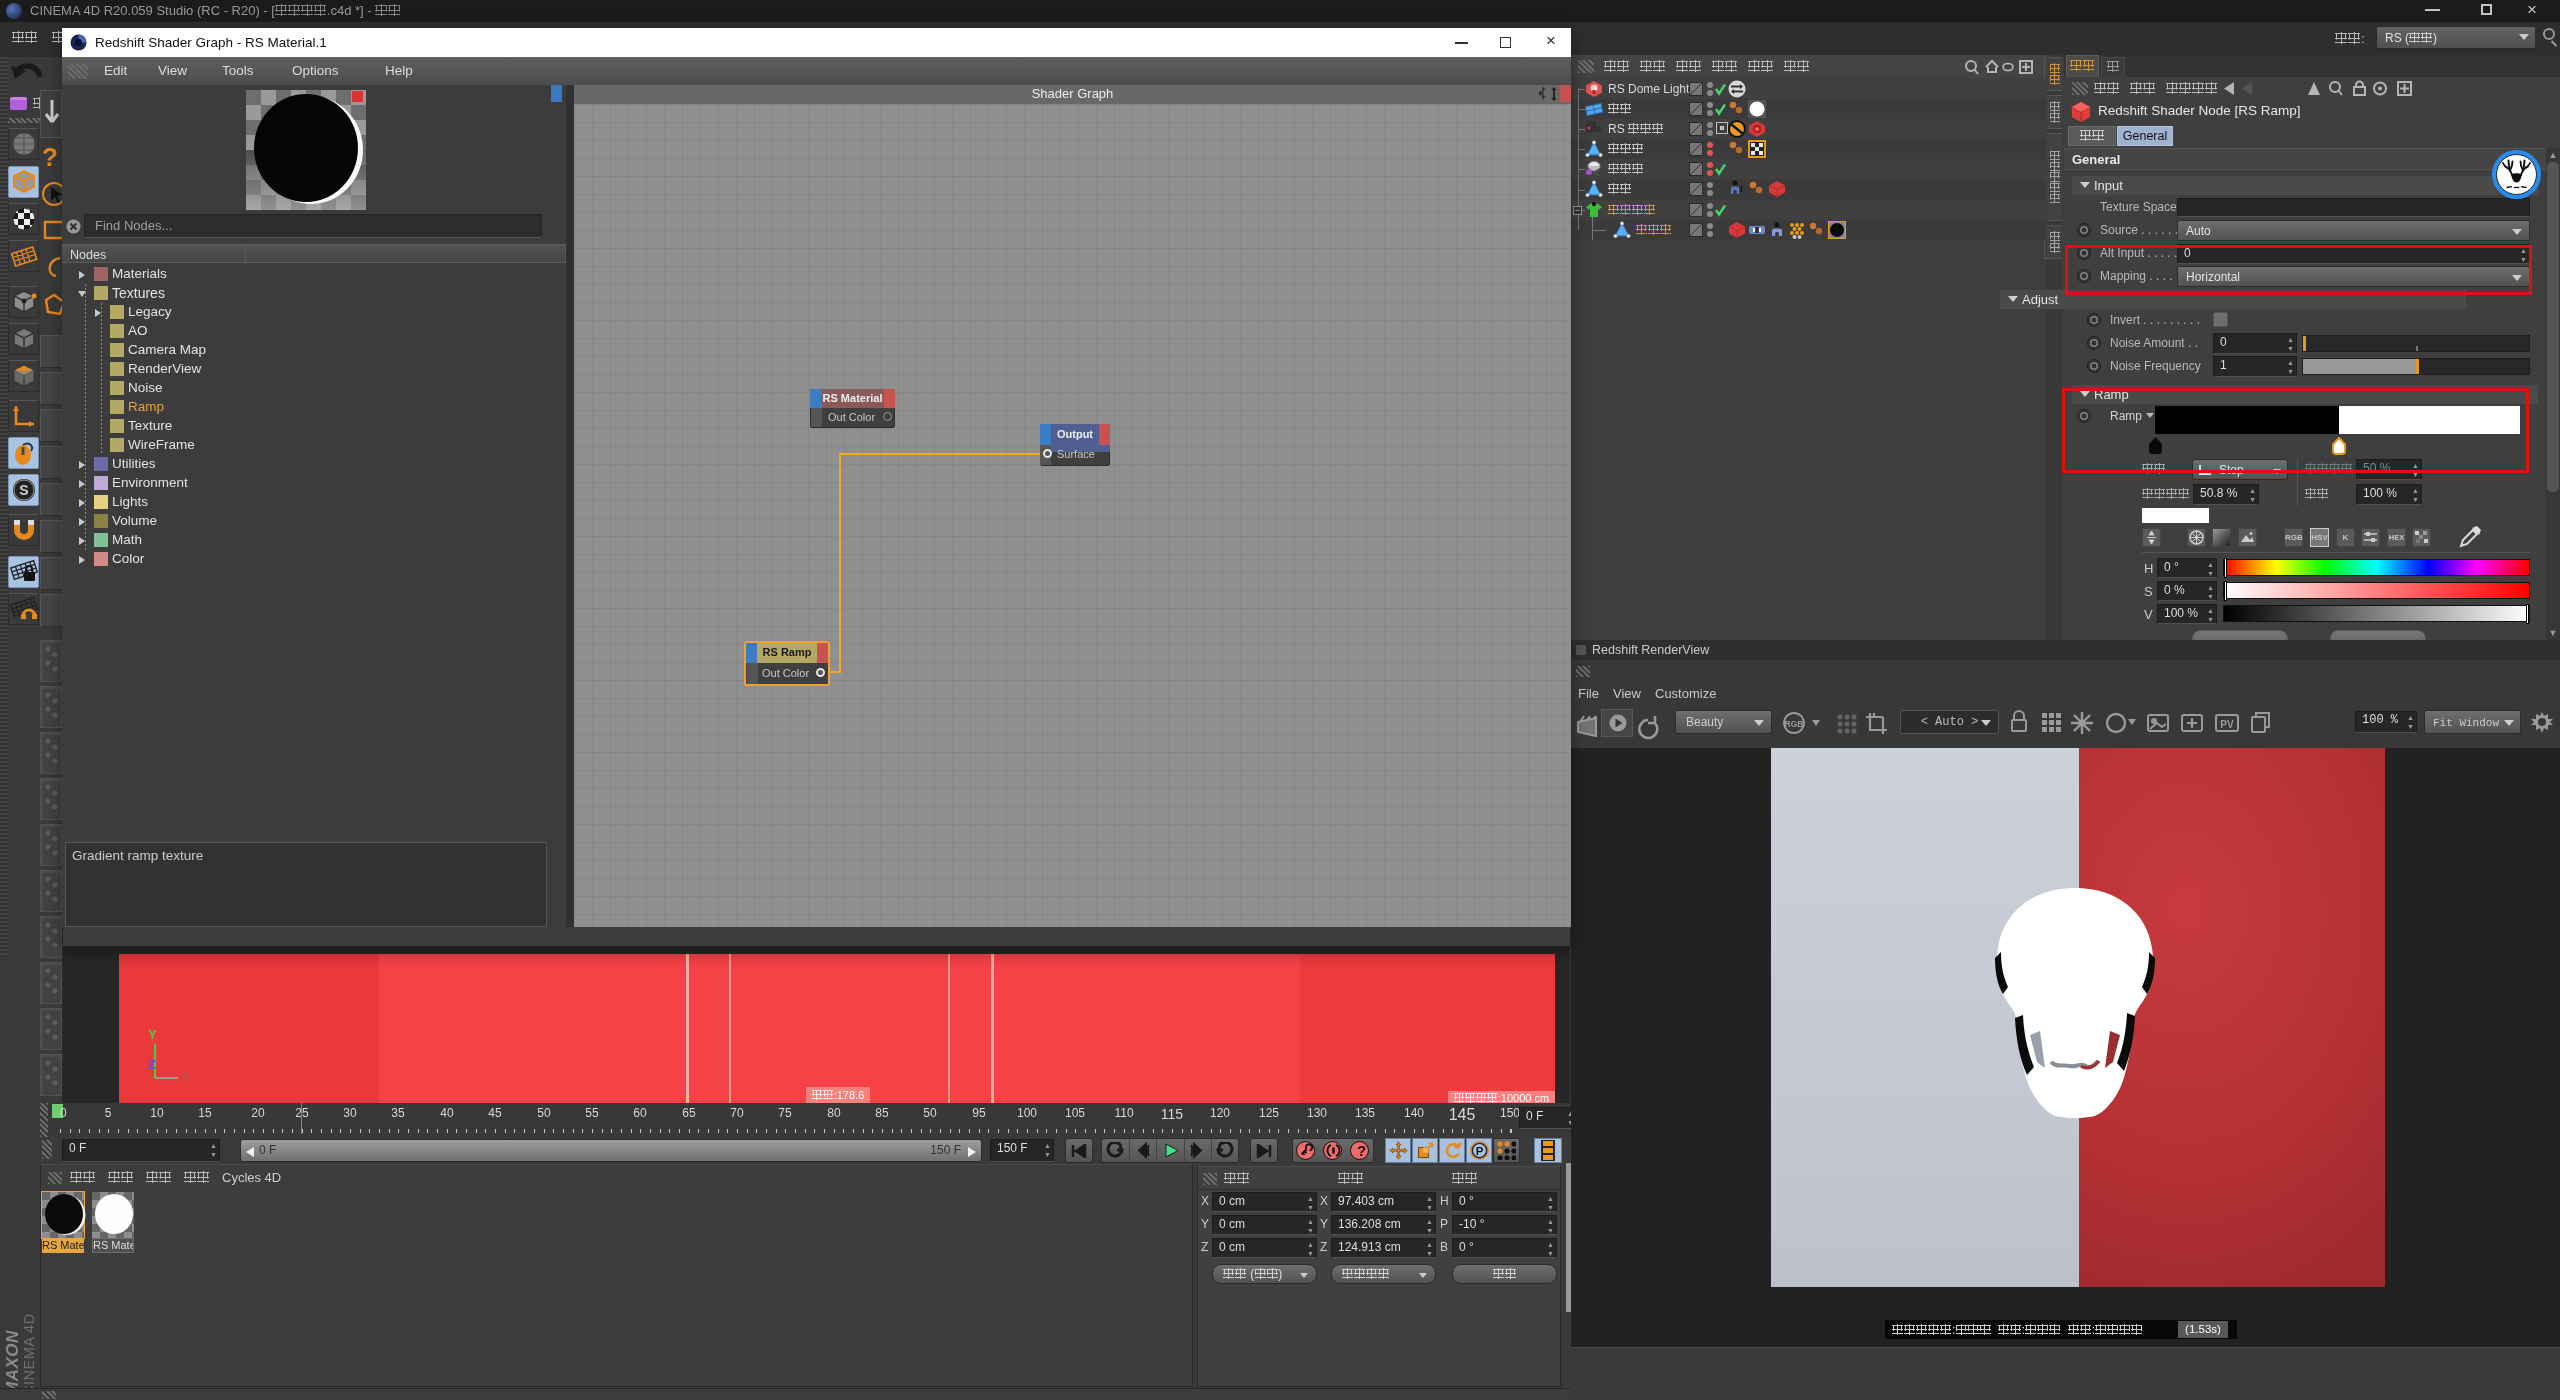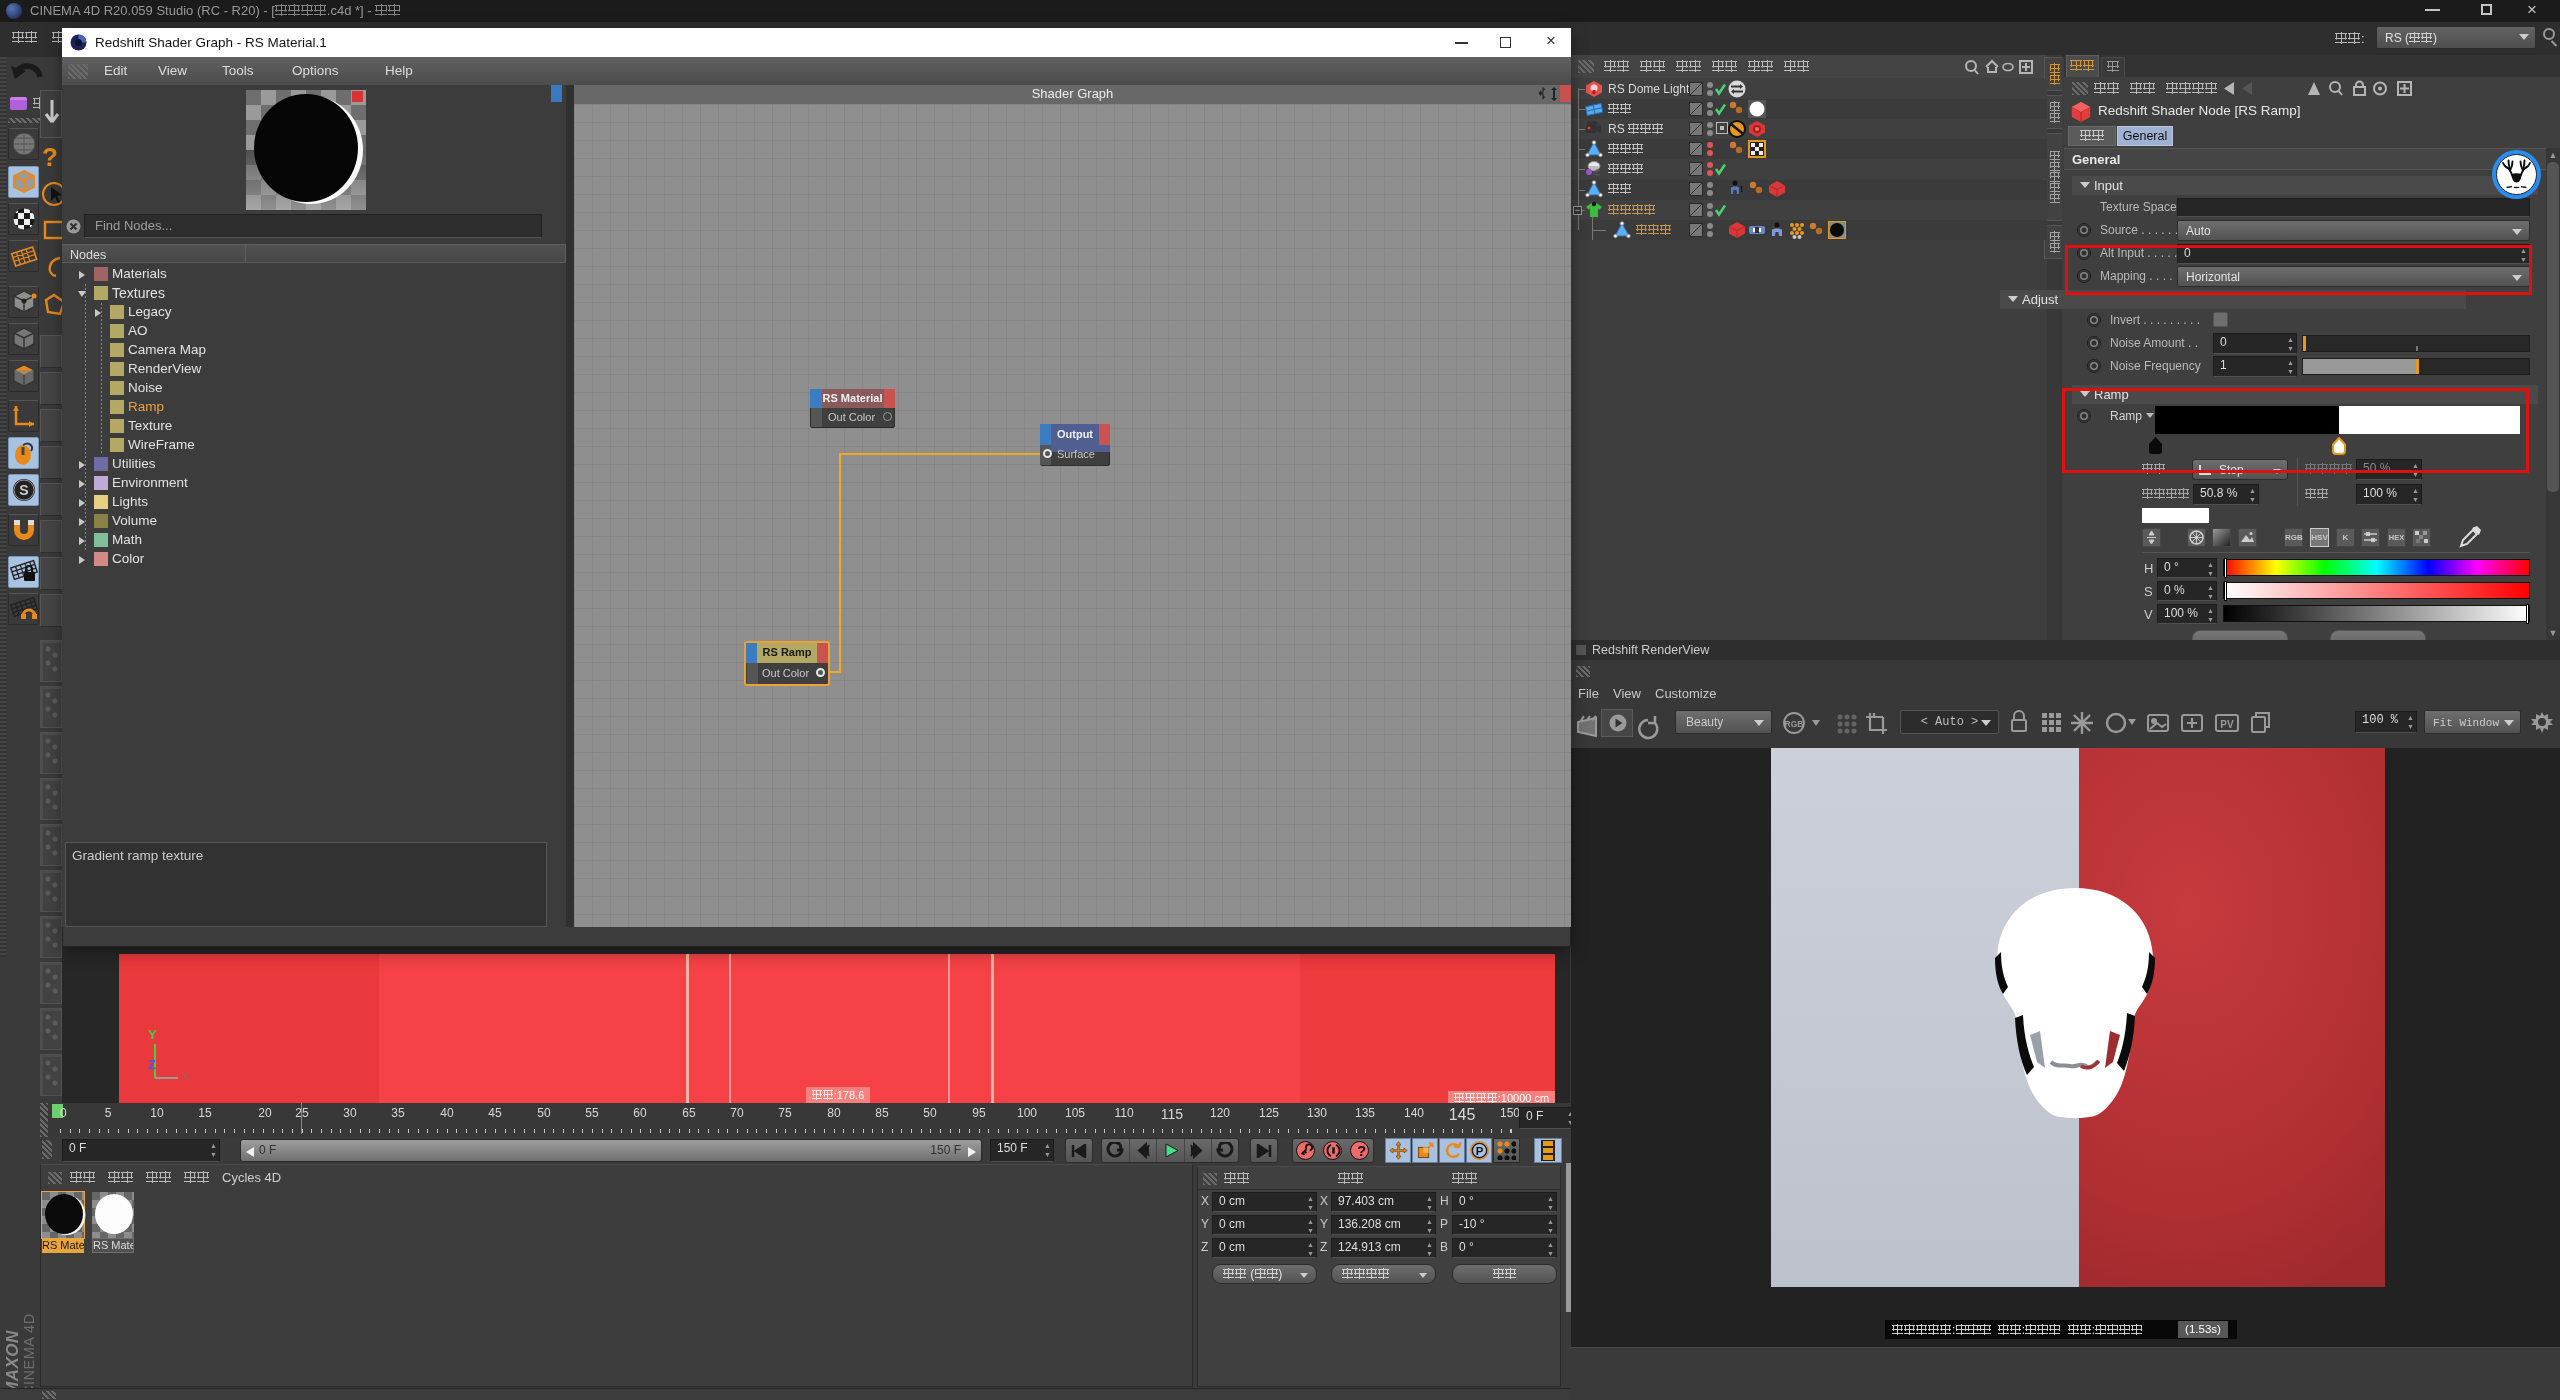--- a/index.html
+++ b/index.html
@@ -231,21 +231,21 @@
 <div class="a" style="left:181px;top:1069px;color:#b05858;font-size:13px">X</div>
 <div class="a" style="left:806px;top:1087px;width:64px;height:16px;background:#f8807d;color:#fff;font-size:11px;text-align:center;line-height:16px"><i class="cj"></i><i class="cj"></i>:178.6</div>
 <div class="a" style="left:1448px;top:1091px;width:107px;height:15px;background:#f8807d;color:#fff;font-size:11px;text-align:center;line-height:15px"><i class="cj"></i><i class="cj"></i><i class="cj"></i><i class="cj"></i>:10000 cm</div>
 <div class="a" style="left:40px;top:1103px;width:1540px;height:34px;background:#383838"></div>
 <div class="a grip" style="left:40px;top:1103px;width:8px;height:34px"></div>
 <div class="a" style="left:52px;top:1104px;width:11px;height:14px;background:#6fcf6f"></div>
 <div class="a" style="left:60px;top:1106px;color:#d8d8d8;font-size:12px;transform:translate(0)">0</div>
 <div class="a" style="left:108px;top:1106px;color:#d8d8d8;font-size:12px;transform:translate(-50%)">5</div>
 <div class="a" style="left:157px;top:1106px;color:#d8d8d8;font-size:12px;transform:translate(-50%)">10</div>
 <div class="a" style="left:205px;top:1106px;color:#d8d8d8;font-size:12px;transform:translate(-50%)">15</div>
-<div class="a" style="left:265px;top:1106px;color:#d8d8d8;font-size:12px;transform:translate(-50%)">20</div>
+<div class="a" style="left:258px;top:1106px;color:#d8d8d8;font-size:12px;transform:translate(-50%)">20</div>
 <div class="a" style="left:302px;top:1106px;color:#d8d8d8;font-size:12px;transform:translate(-50%)">25</div>
 <div class="a" style="left:350px;top:1106px;color:#d8d8d8;font-size:12px;transform:translate(-50%)">30</div>
 <div class="a" style="left:398px;top:1106px;color:#d8d8d8;font-size:12px;transform:translate(-50%)">35</div>
 <div class="a" style="left:447px;top:1106px;color:#d8d8d8;font-size:12px;transform:translate(-50%)">40</div>
 <div class="a" style="left:495px;top:1106px;color:#d8d8d8;font-size:12px;transform:translate(-50%)">45</div>
 <div class="a" style="left:544px;top:1106px;color:#d8d8d8;font-size:12px;transform:translate(-50%)">50</div>
 <div class="a" style="left:592px;top:1106px;color:#d8d8d8;font-size:12px;transform:translate(-50%)">55</div>
 <div class="a" style="left:640px;top:1106px;color:#d8d8d8;font-size:12px;transform:translate(-50%)">60</div>
 <div class="a" style="left:689px;top:1106px;color:#d8d8d8;font-size:12px;transform:translate(-50%)">65</div>
 <div class="a" style="left:737px;top:1106px;color:#d8d8d8;font-size:12px;transform:translate(-50%)">70</div>

